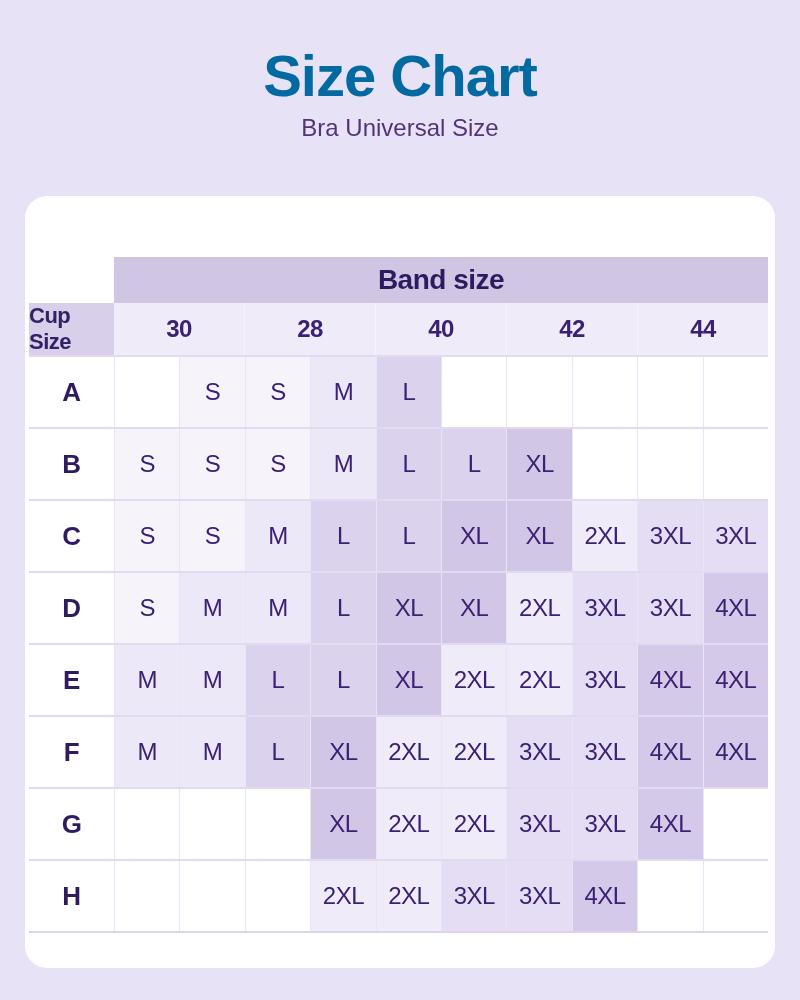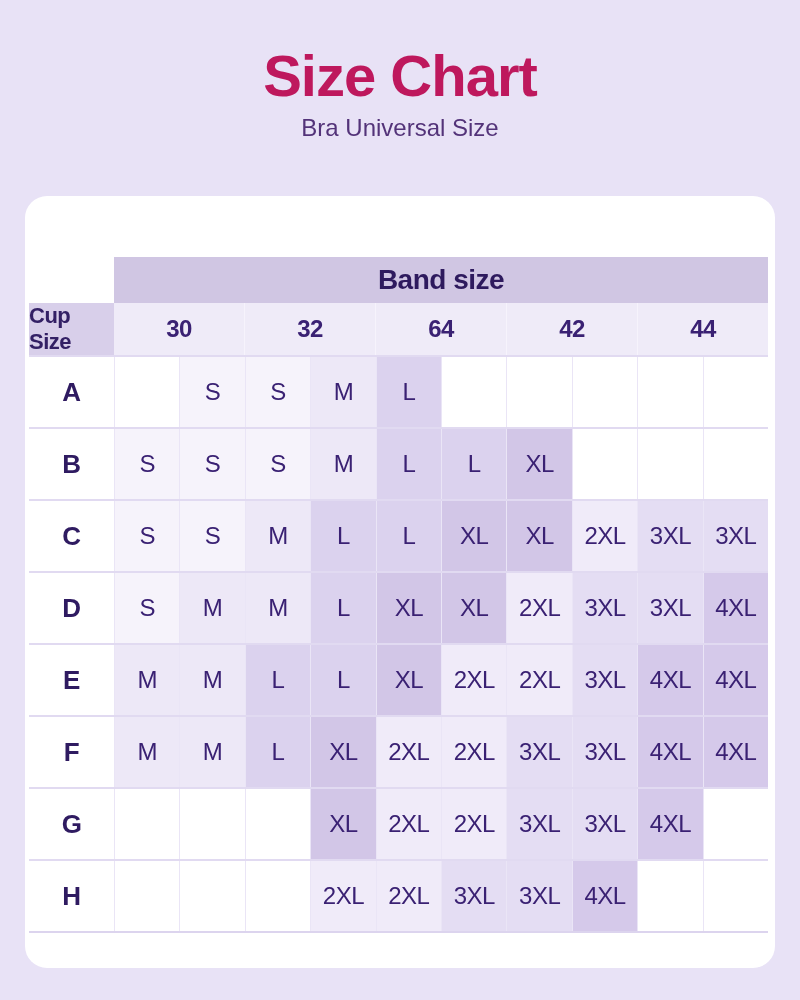--- a/index.html
+++ b/index.html
@@ -7,21 +7,21 @@
     width: 800px; height: 1000px;
     background: #E8E2F6;
     font-family: "Liberation Sans", sans-serif;
     position: relative;
     overflow: hidden;
   }
   .page-title {
     position: absolute; top: 42px; left: 0; width: 800px;
     text-align: center;
     font-size: 58px; font-weight: 700; letter-spacing: -1px;
-    color: #be185d;
+    color: #0369a1;
   }
   .page-subtitle {
     position: absolute; top: 114px; left: 0; width: 800px;
     text-align: center;
     font-size: 24px; font-weight: 400; letter-spacing: 0;
     color: #533379;
   }
   .card {
     position: absolute; left: 25px; top: 196px;
     width: 750px; height: 772px;
@@ -85,22 +85,22 @@
 
     <div class="trow header-row">
       <div class="cell label-col corner-cell"></div>
       <div class="cell band-header">Band size</div>
     </div>
 
     <div class="trow numbers-row" id="numbers-row">
       <div class="cell label-col cup-size-header">Cup Size</div>
 
     <div class="cell val-col number-cell">30</div>
-        <div class="cell val-col number-cell">32</div>
-        <div class="cell val-col number-cell">64</div>
+        <div class="cell val-col number-cell">28</div>
+        <div class="cell val-col number-cell">40</div>
         <div class="cell val-col number-cell">42</div>
         <div class="cell val-col number-cell">44</div>
       </div>
 
   <div class="trow data-row">
         <div class="cell label-col row-label">A</div>
         <div class="cell val-col size-cell" style="background: rgb(255, 255, 255);"></div>
         <div class="cell val-col size-cell" style="background: rgb(246, 243, 251);">S</div>
         <div class="cell val-col size-cell" style="background: rgb(246, 243, 251);">S</div>
         <div class="cell val-col size-cell" style="background: rgb(237, 232, 247);">M</div>

